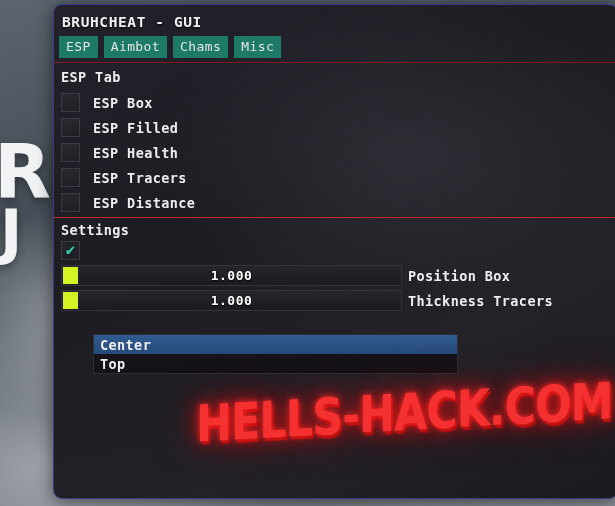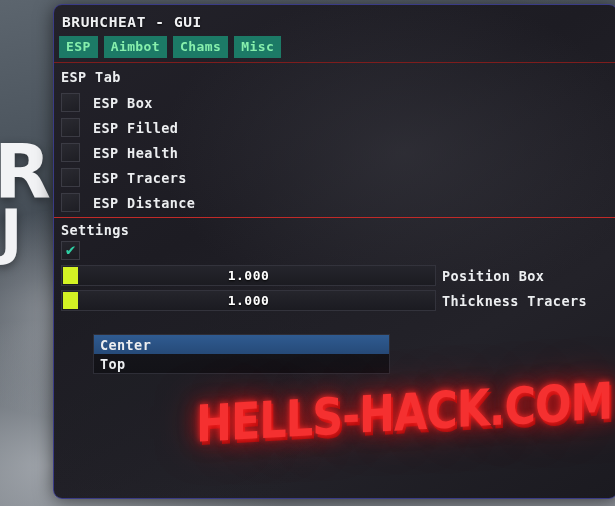--- a/index.html
+++ b/index.html
@@ -59,22 +59,22 @@
     text-shadow:0 1px 2px rgba(0,0,0,0.8);
   }
 
   
   #tabs {
     position:absolute; left:5px; top:31px;
     display:flex; gap:6px;
   }
   .tab {
     background:#1c7a66;
-    color:#86efac;
-    font-size:13px; font-weight:bold;
+    color:#e5e5e5;
+    font-size:13px; font-weight:normal;
     padding:3px 7px 4px 7px;
     letter-spacing:0.4px;
     cursor:pointer;
     border:none;
     font-family:"DejaVu Sans Mono", monospace;
   }
 
   
   .sep {
     position:absolute; left:0; width:100%;
@@ -125,21 +125,21 @@
     white-space:nowrap;
   }
 
   
   .slider-row {
     position:absolute; left:7px;
     display:flex; align-items:center;
   }
   .slider {
     position:relative;
-    width:375px; height:21px;
+    width:341px; height:21px;
     background:linear-gradient(180deg,#25252c,#1b1b21);
     border:1px solid #33333c;
     flex:0 0 auto;
     cursor:pointer;
   }
   .slider-grab {
     position:absolute; left:1px; top:1px;
     width:15px; height:17px;
     background:#d4f224;
   }
@@ -156,21 +156,21 @@
     margin-left:6px;
     font-size:13.5px; font-weight:bold;
     color:#eceef0;
     letter-spacing:0.4px;
     white-space:nowrap;
   }
 
   
   #listbox {
     position:absolute; left:39px; top:329px;
-    width:297px;
+    width:365px;
     background:linear-gradient(180deg,#16161c,#121217);
     border:1px solid #2e2e37;
   }
   .list-item {
     height:19px;
     display:flex; align-items:center;
     padding-left:6px;
     font-size:13.5px; font-weight:bold;
     color:#eceef0;
     letter-spacing:0.4px;

